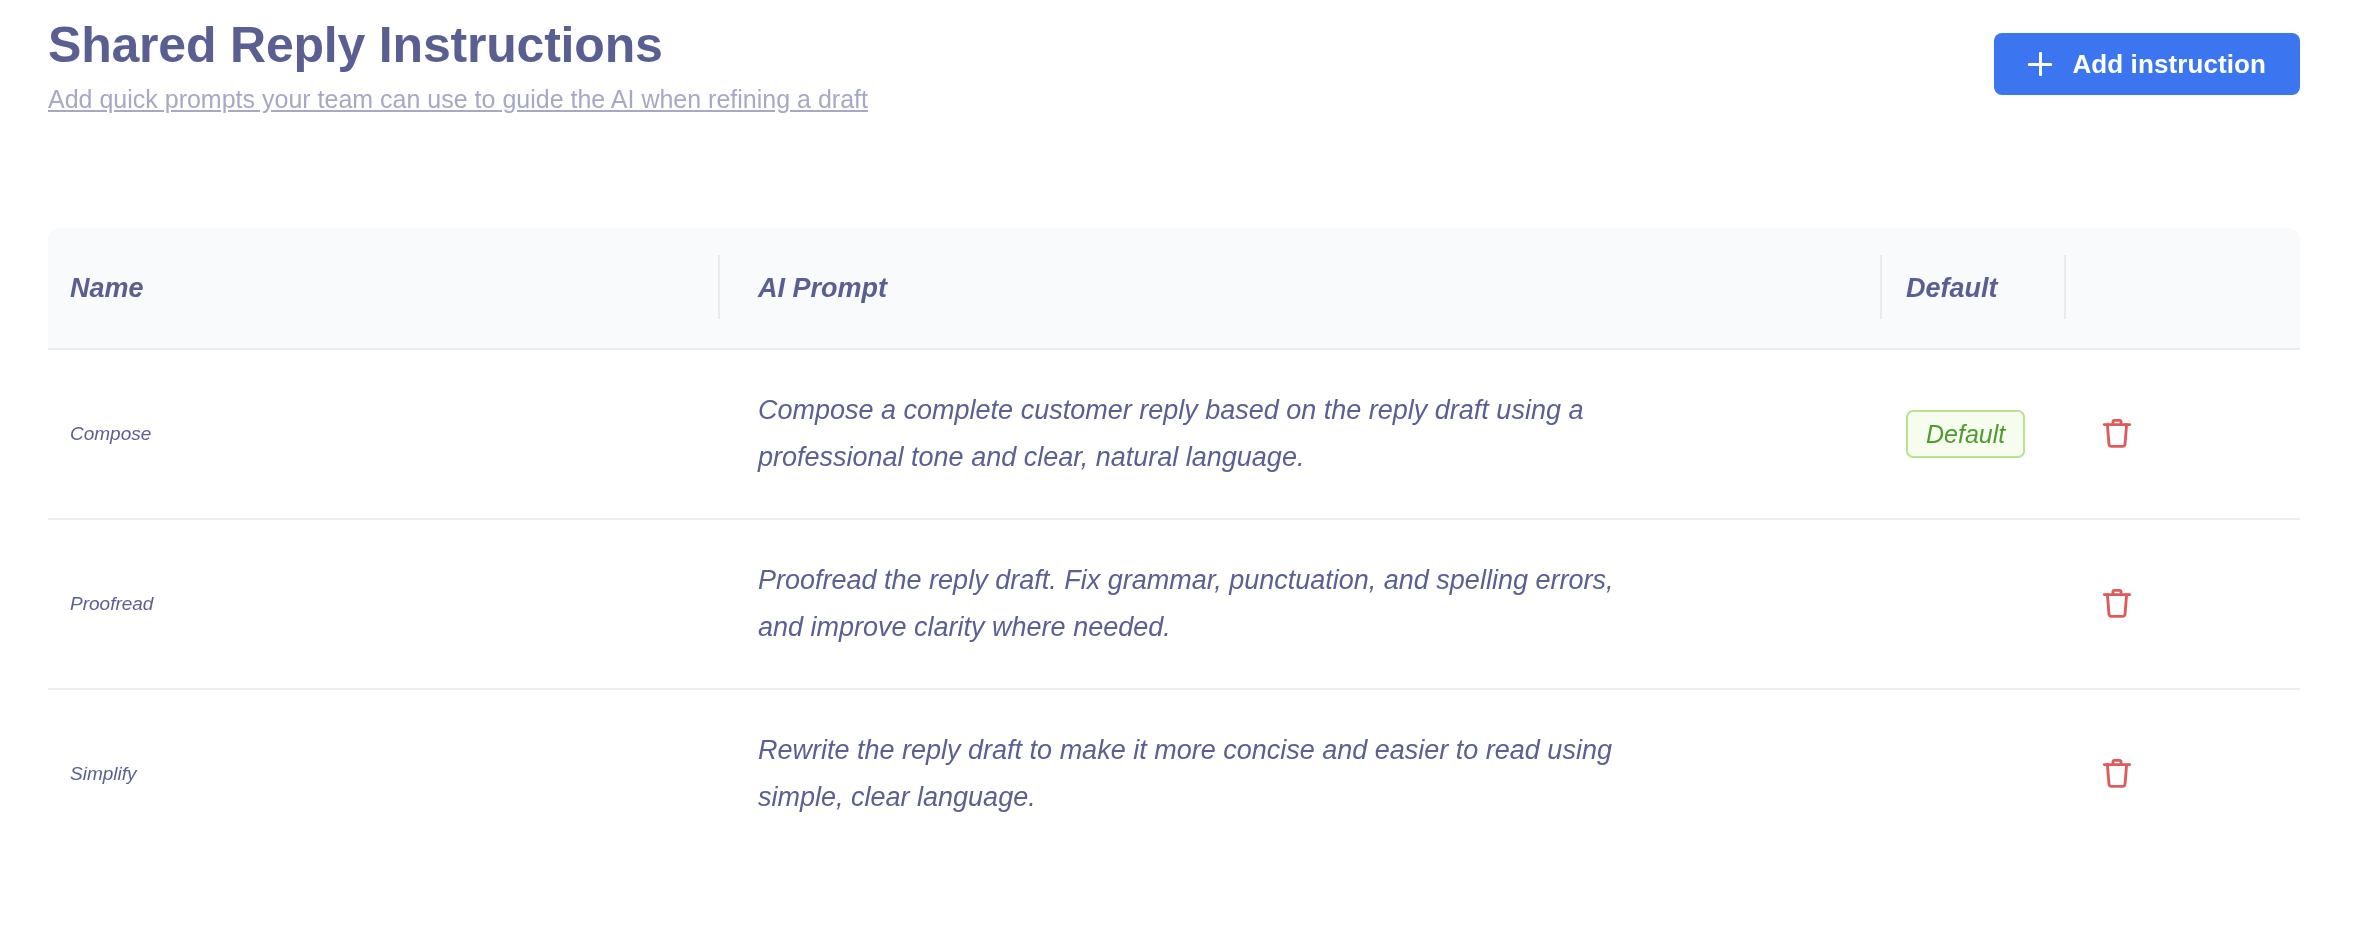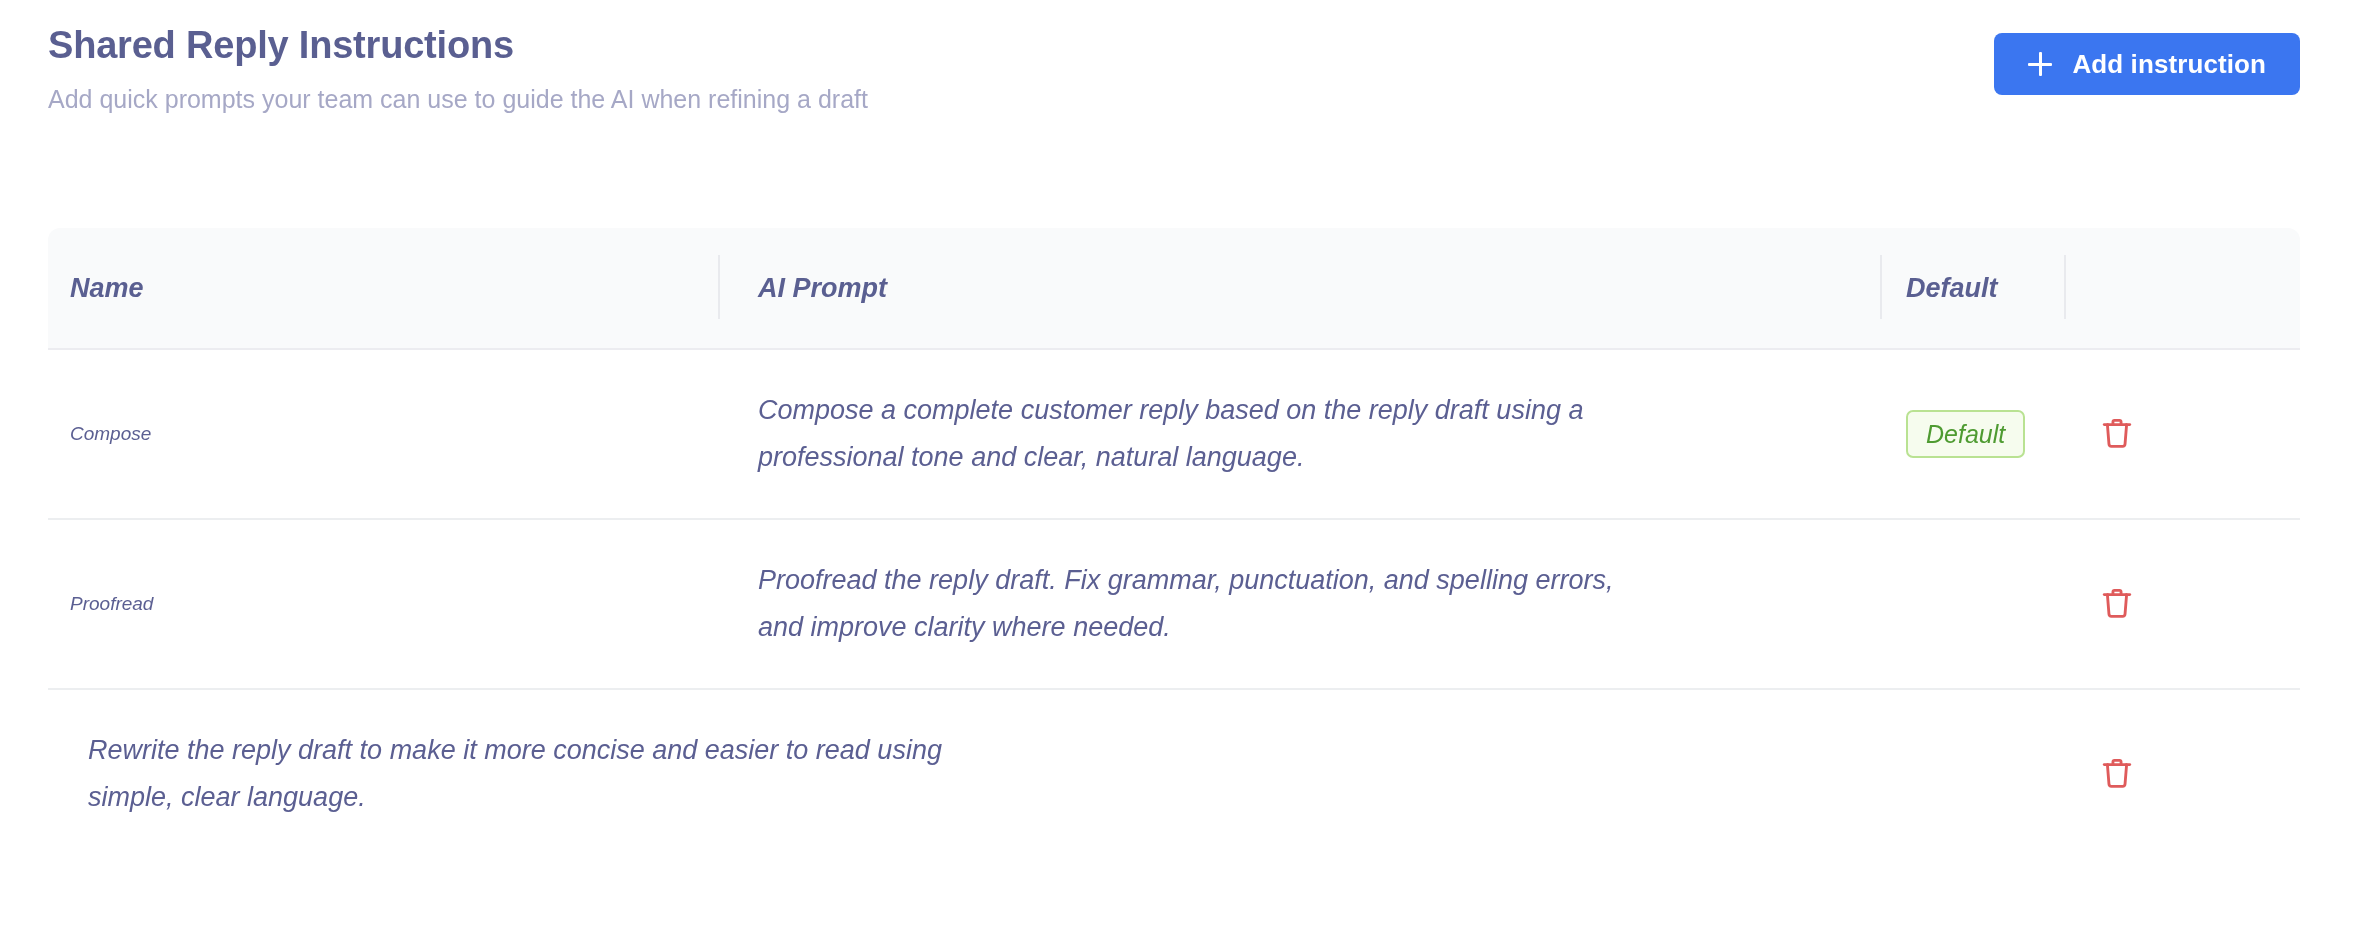--- a/index.html
+++ b/index.html
@@ -28,32 +28,33 @@
   
   .page-header {
     position: absolute;
     left: 48px;
     top: 22px;
     right: 64px;
     height: 110px;
   }
   .page-title {
     margin: 0;
-    font-size: 38px;
+    font-size: 50px;
     line-height: 46px;
     font-weight: 700;
     letter-spacing: -0.2px;
     color: #5a5f91;
   }
   .page-subtitle {
     margin: 16px 0 0 0;
     font-size: 25px;
     line-height: 30px;
     font-weight: 400;
     color: #a6a8c6;
+    text-decoration: underline;
   }
 
   .add-instruction-btn {
     position: absolute;
     right: 0;
     top: 11px;
     display: inline-flex;
     align-items: center;
     justify-content: center;
     gap: 20px;
@@ -268,20 +269,23 @@
               <path d="M3.5 6.2h17"></path>
               <path d="M9.3 6.2V4.4a1 1 0 0 1 1-1h3.4a1 1 0 0 1 1 1v1.8"></path>
               <path d="M5.6 6.2l1.05 13.1a1.6 1.6 0 0 0 1.6 1.45h7.5a1.6 1.6 0 0 0 1.6-1.45L18.4 6.2"></path>
             </svg>
           </span>
         </button>
       </div>
     </div>
 
     <div class="table-row">
+      <div class="cell cell-name col-name">
+        <span>Simplify</span>
+      </div>
       <div class="cell cell-prompt col-prompt">
         <span class="prompt-text">Rewrite the reply draft to make it more concise and easier to read using simple, clear language.</span>
       </div>
       <div class="cell cell-default col-default"></div>
       <div class="cell cell-actions col-actions">
         <button class="icon-btn">
           <span>
             <svg class="trash-svg" width="36" height="38" viewBox="0 0 24 25" fill="none" stroke="#df5b5b" stroke-width="1.9" stroke-linecap="round" stroke-linejoin="round">
               <path d="M3.5 6.2h17"></path>
               <path d="M9.3 6.2V4.4a1 1 0 0 1 1-1h3.4a1 1 0 0 1 1 1v1.8"></path>

